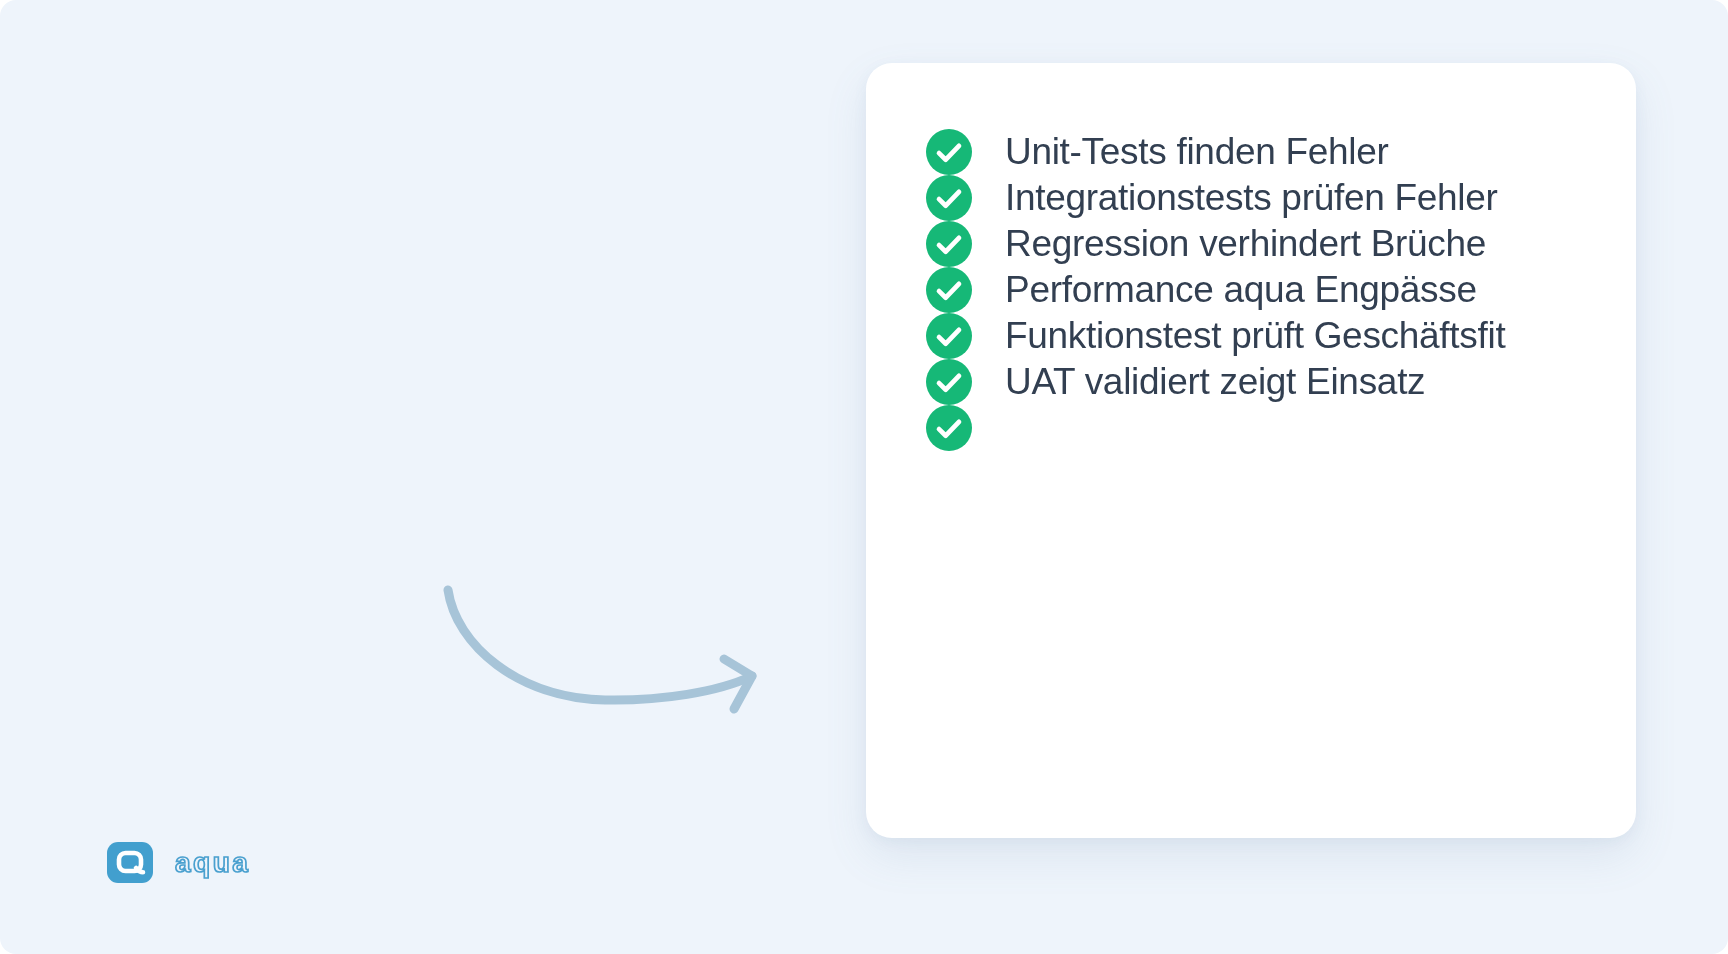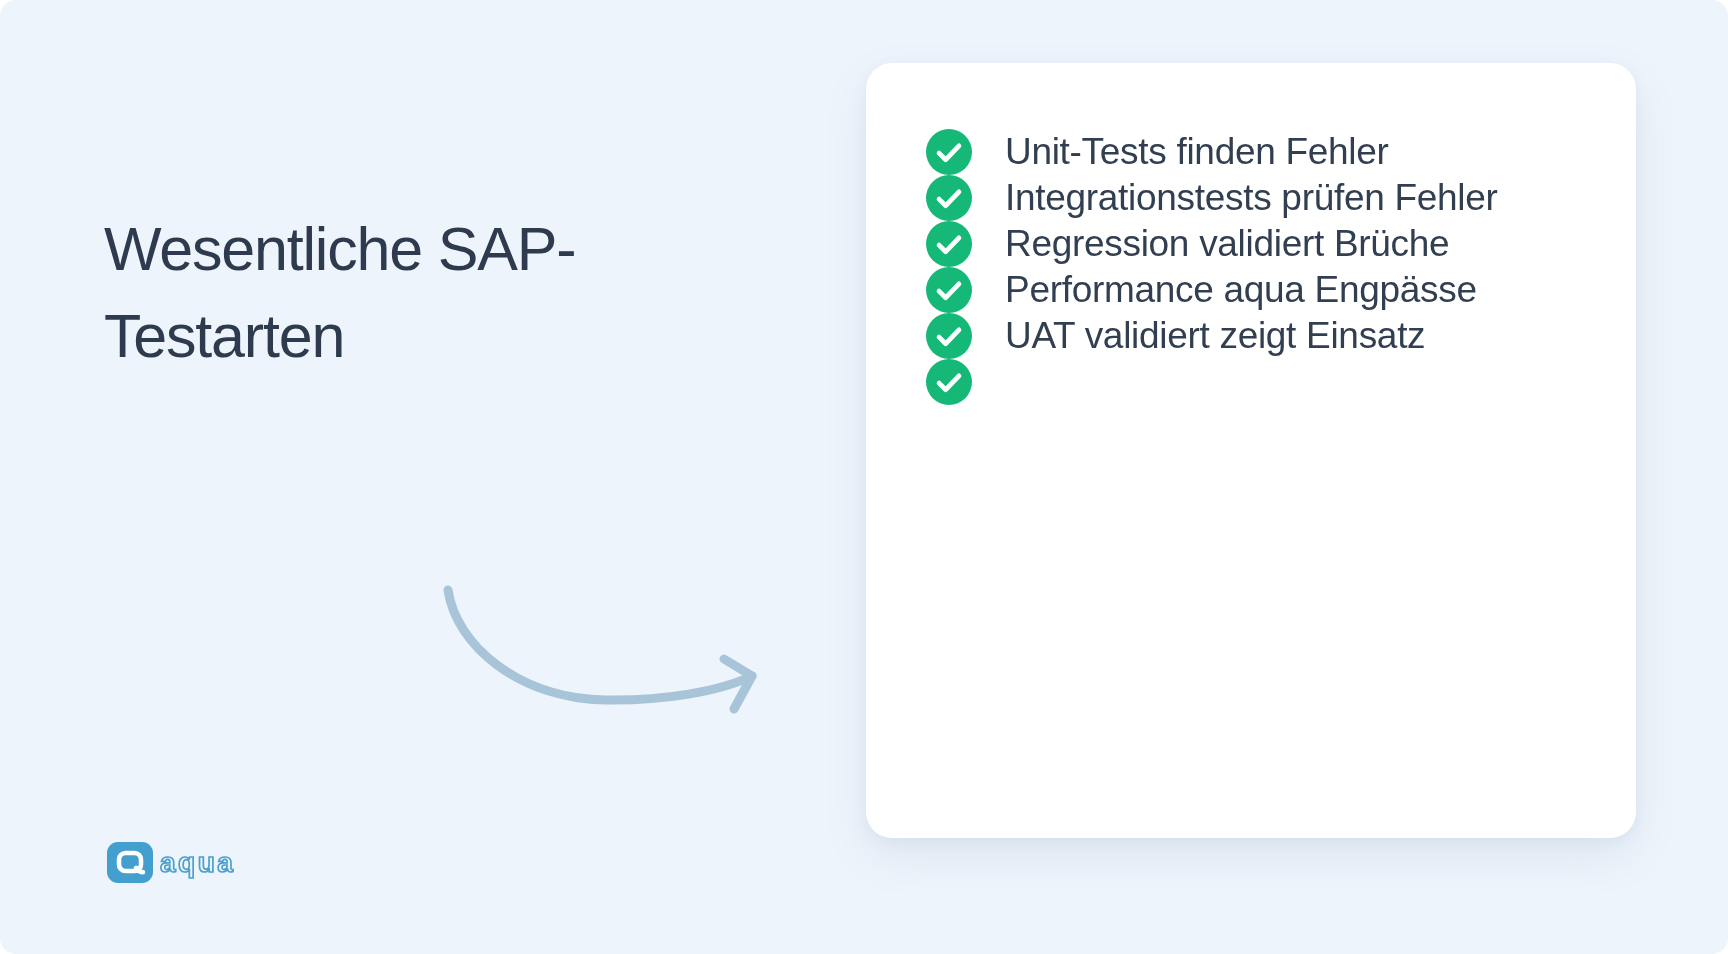--- a/index.html
+++ b/index.html
@@ -70,44 +70,40 @@
     font-weight: 500;
     letter-spacing: -0.3px;
     color: var(--item-text);
     white-space: nowrap;
   }
   .logo {
     position: absolute;
     left: 107px; top: 842px;
     display: flex;
     align-items: center;
-    gap: 7px;
+    gap: 22px;
     justify-content: flex-end;
   }
   .logo-mark svg { display: block; }
   .logo-text {
     font-size: 28px;
     font-weight: 700;
     letter-spacing: 2.5px;
     color: #4aa0cf;
     line-height: 40px;
   }
   @supports (-webkit-text-stroke: 1px black) {
     .logo-text { color: transparent; -webkit-text-stroke: 1.7px #4aa0cf; }
   }
 </style>
 </head>
 <body>
 
 <div class="slide">
 
-  <h1 class="title">
-    <span class="line">Wesentliche SAP-</span>
-    <span class="line">Testarten</span>
-  </h1>
 
   <svg class="arrow-svg" viewBox="0 0 380 175" fill="none" xmlns="http://www.w3.org/2000/svg">
     <path d="M 48 35 C 56 90, 118 143, 205 145 C 262 146, 318 137, 352 121" stroke="var(--arrow-blue)" stroke-width="9" stroke-linecap="round" fill="none"></path>
     <path d="M 352 121 L 324 104 M 352 121 L 334 154" stroke="var(--arrow-blue)" stroke-width="9" stroke-linecap="round" fill="none"></path>
   </svg>
 
   <div class="card">
 
     <div class="row">
       <span class="check">
@@ -129,33 +125,42 @@
       <span class="label">Integrationstests prüfen Fehler</span>
     </div>
 
     <div class="row">
       <span class="check">
         <svg viewBox="0 0 24 24">
             <circle cx="12" cy="12" r="12" fill="var(--check-green)"></circle>
             <path d="M6.8 12.6 L10.3 16 L17.2 8.8" stroke="var(--check-mark)" stroke-width="2.5" fill="none" stroke-linecap="round" stroke-linejoin="round"></path>
           </svg>
       </span>
-      <span class="label">Regression validiert Brüche</span>
+      <span class="label">Regression verhindert Brüche</span>
     </div>
 
     <div class="row">
       <span class="check">
         <svg viewBox="0 0 24 24">
             <circle cx="12" cy="12" r="12" fill="var(--check-green)"></circle>
             <path d="M6.8 12.6 L10.3 16 L17.2 8.8" stroke="var(--check-mark)" stroke-width="2.5" fill="none" stroke-linecap="round" stroke-linejoin="round"></path>
           </svg>
       </span>
       <span class="label">Performance aqua Engpässe</span>
     </div>
 
+    <div class="row">
+      <span class="check">
+        <svg viewBox="0 0 24 24">
+            <circle cx="12" cy="12" r="12" fill="var(--check-green)"></circle>
+            <path d="M6.8 12.6 L10.3 16 L17.2 8.8" stroke="var(--check-mark)" stroke-width="2.5" fill="none" stroke-linecap="round" stroke-linejoin="round"></path>
+          </svg>
+      </span>
+      <span class="label">Funktionstest prüft Geschäftsfit</span>
+    </div>
 
     <div class="row">
       <span class="check">
         <svg viewBox="0 0 24 24">
             <circle cx="12" cy="12" r="12" fill="var(--check-green)"></circle>
             <path d="M6.8 12.6 L10.3 16 L17.2 8.8" stroke="var(--check-mark)" stroke-width="2.5" fill="none" stroke-linecap="round" stroke-linejoin="round"></path>
           </svg>
       </span>
       <span class="label">UAT validiert zeigt Einsatz</span>
     </div>

